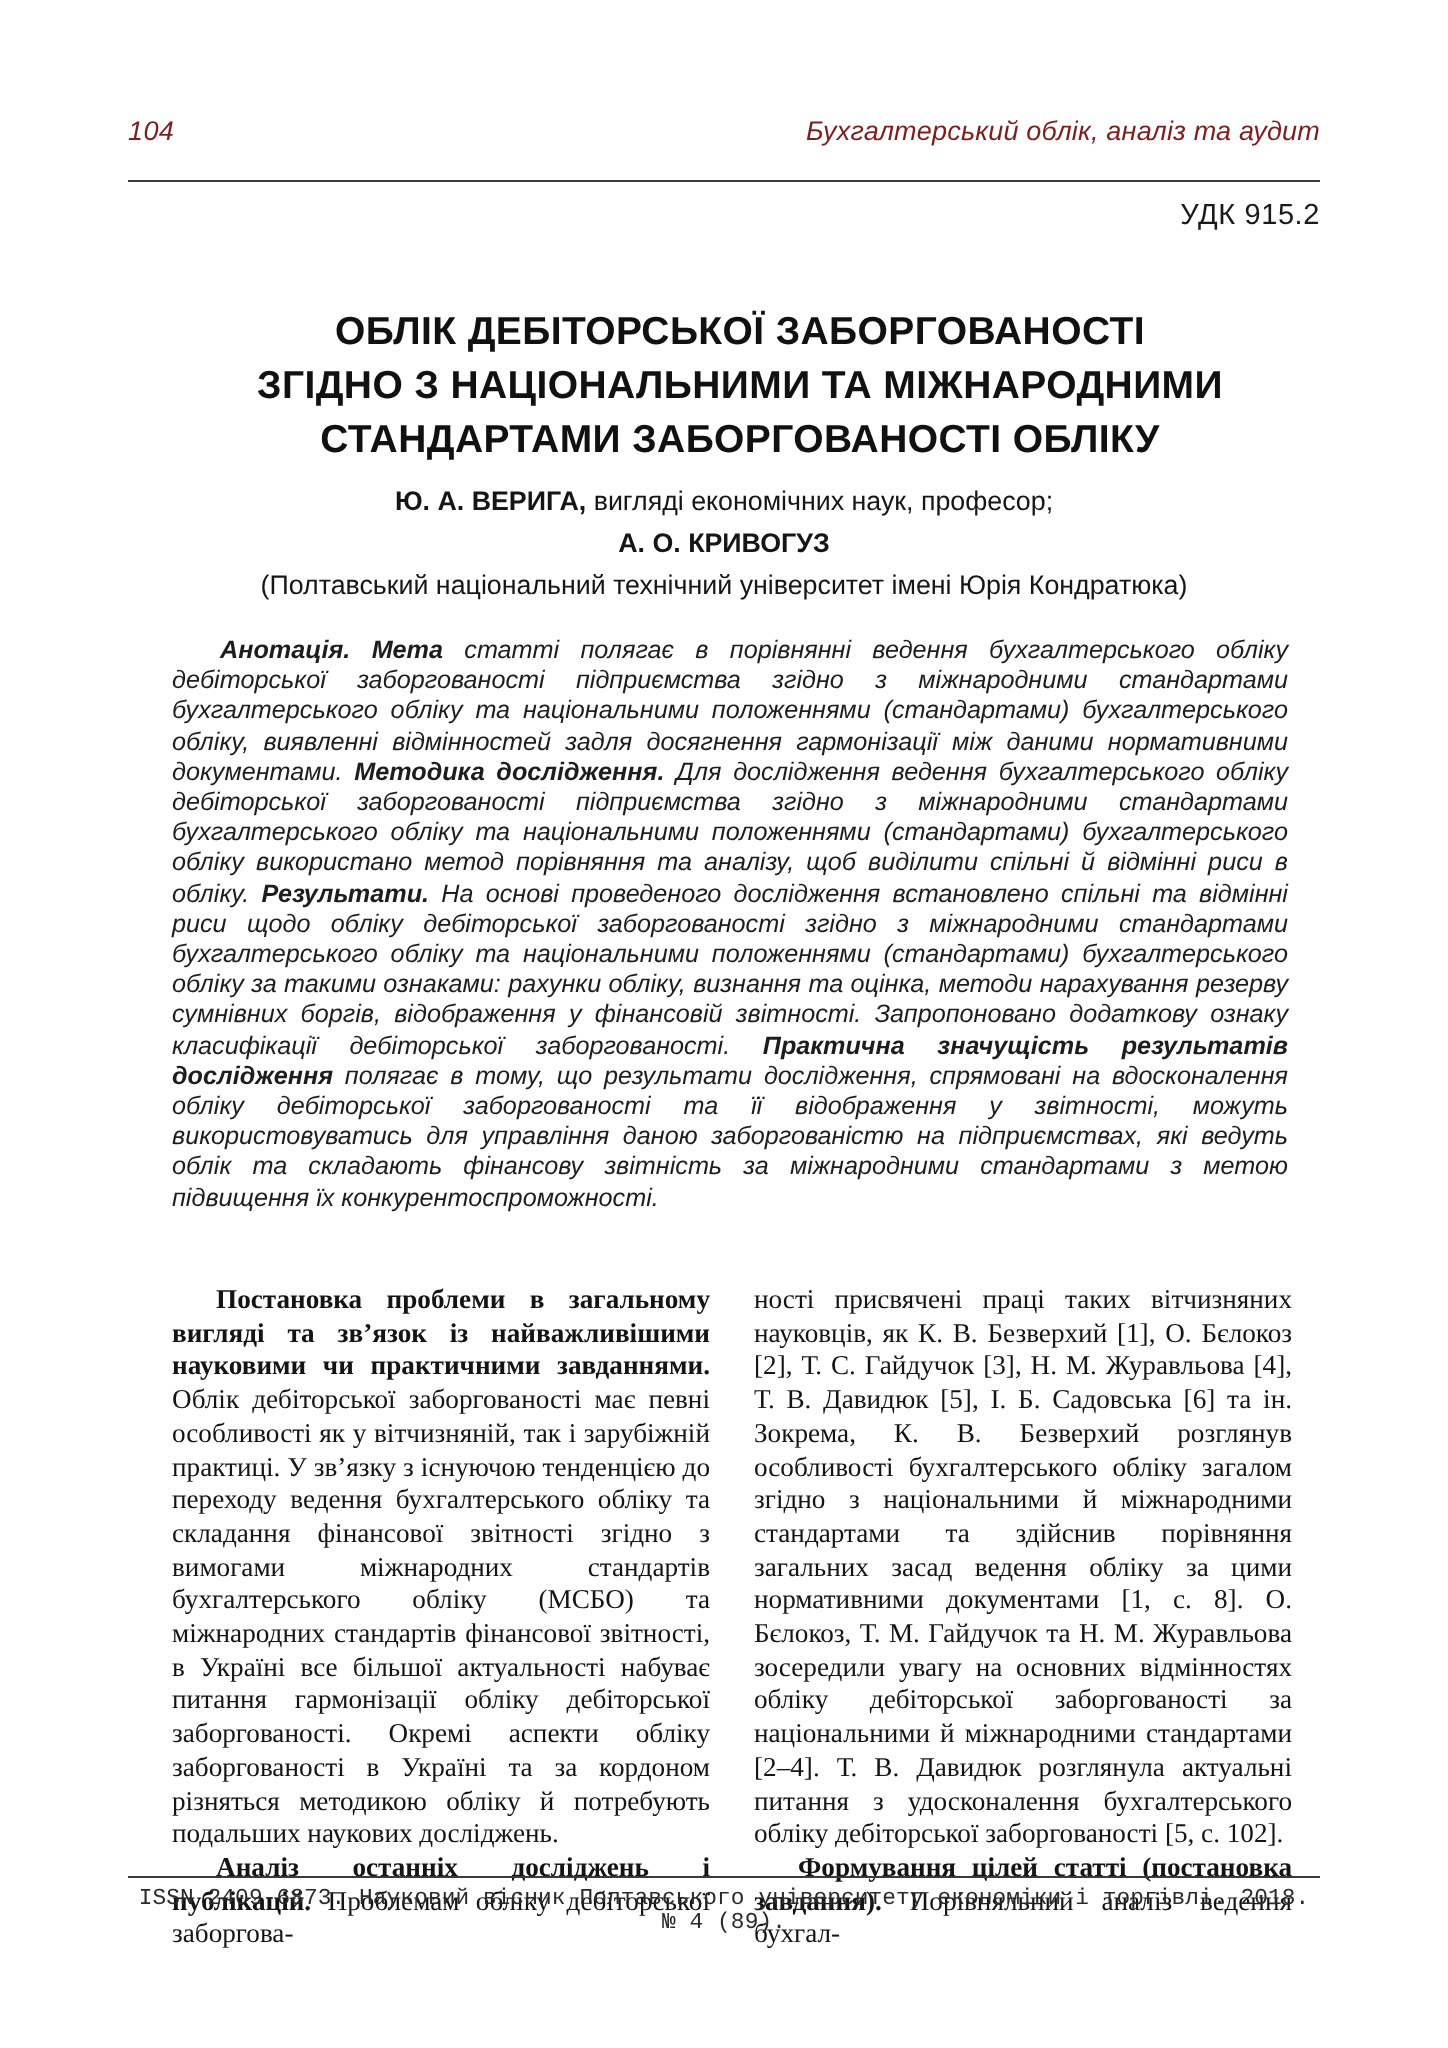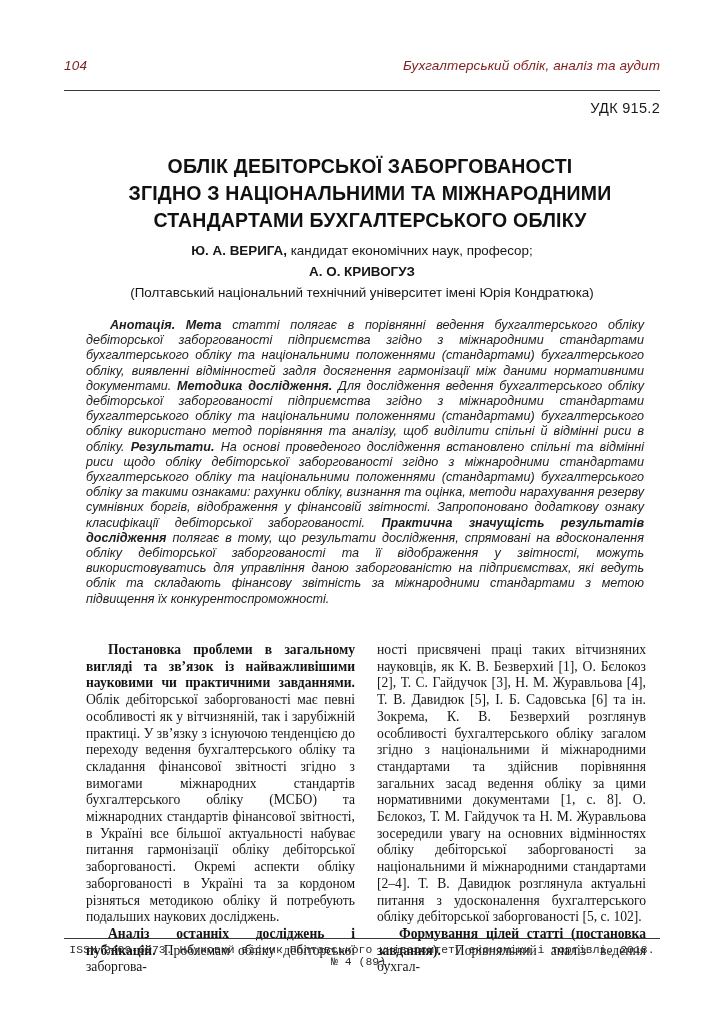--- a/index.html
+++ b/index.html
@@ -166,25 +166,25 @@
   <div class="running-head">
     <span class="folio">104</span>
     <span class="rh-title">Бухгалтерський облік, аналіз та аудит</span>
   </div>
 
   <div class="udc">УДК 915.2</div>
 
   <h1 class="article-title">
     <span class="tline">ОБЛІК ДЕБІТОРСЬКОЇ ЗАБОРГОВАНОСТІ</span>
     <span class="tline">ЗГІДНО З НАЦІОНАЛЬНИМИ ТА МІЖНАРОДНИМИ</span>
-    <span class="tline">СТАНДАРТАМИ БУХГАЛТЕРСЬКОГО ОБЛІКУ</span>
+    <span class="tline">СТАНДАРТАМИ ЗАБОРГОВАНОСТІ ОБЛІКУ</span>
   </h1>
 
   <div class="byline">
-    <span class="bline"><span class="nm">Ю. А. ВЕРИГА,</span><span> кандидат економічних наук, професор;</span></span>
+    <span class="bline"><span class="nm">Ю. А. ВЕРИГА,</span><span> вигляді економічних наук, професор;</span></span>
     <span class="bline nm">А. О. КРИВОГУЗ</span>
     <span class="bline">(Полтавський національний технічний університет імені Юрія Кондратюка)</span>
   </div>
 
   <div class="abstract">
     <p><b>Анотація.</b> <b>Мета</b><span> статті полягає в порівнянні ведення бухгалтерського обліку дебіторської заборгованості підприємства згідно з міжнародними стандартами бухгалтерського обліку та національними положеннями (стандартами) бухгалтерського обліку, виявленні відмінностей задля досягнення гармонізації між даними нормативними документами. </span><b>Методика дослідження.</b><span> Для дослідження ведення бухгалтерського обліку дебіторської заборгованості підприємства згідно з міжнародними стандартами бухгалтерського обліку та національними положеннями (стандартами) бухгалтерського обліку використано метод порівняння та аналізу, щоб виділити спільні й відмінні риси в обліку. </span><b>Результати.</b><span> На основі проведеного дослідження встановлено спільні та відмінні риси щодо обліку дебіторської заборгованості згідно з міжнародними стандартами бухгалтерського обліку та національними положеннями (стандартами) бухгалтерського обліку за такими ознаками: рахунки обліку, визнання та оцінка, методи нарахування резерву сумнівних боргів, відображення у фінансовій звітності. Запропоновано додаткову ознаку класифікації дебіторської заборгованості. </span><b>Практична значущість результатів дослідження</b><span> полягає в тому, що результати дослідження, спрямовані на вдосконалення обліку дебіторської заборгованості та її відображення у звітності, можуть використовуватись для управління даною заборгованістю на підприємствах, які ведуть облік та складають фінансову звітність за міжнародними стандартами з метою підвищення їх конкурентоспроможності.</span></p>
   </div>
 
   <div class="body-cols">
     <div class="col">

